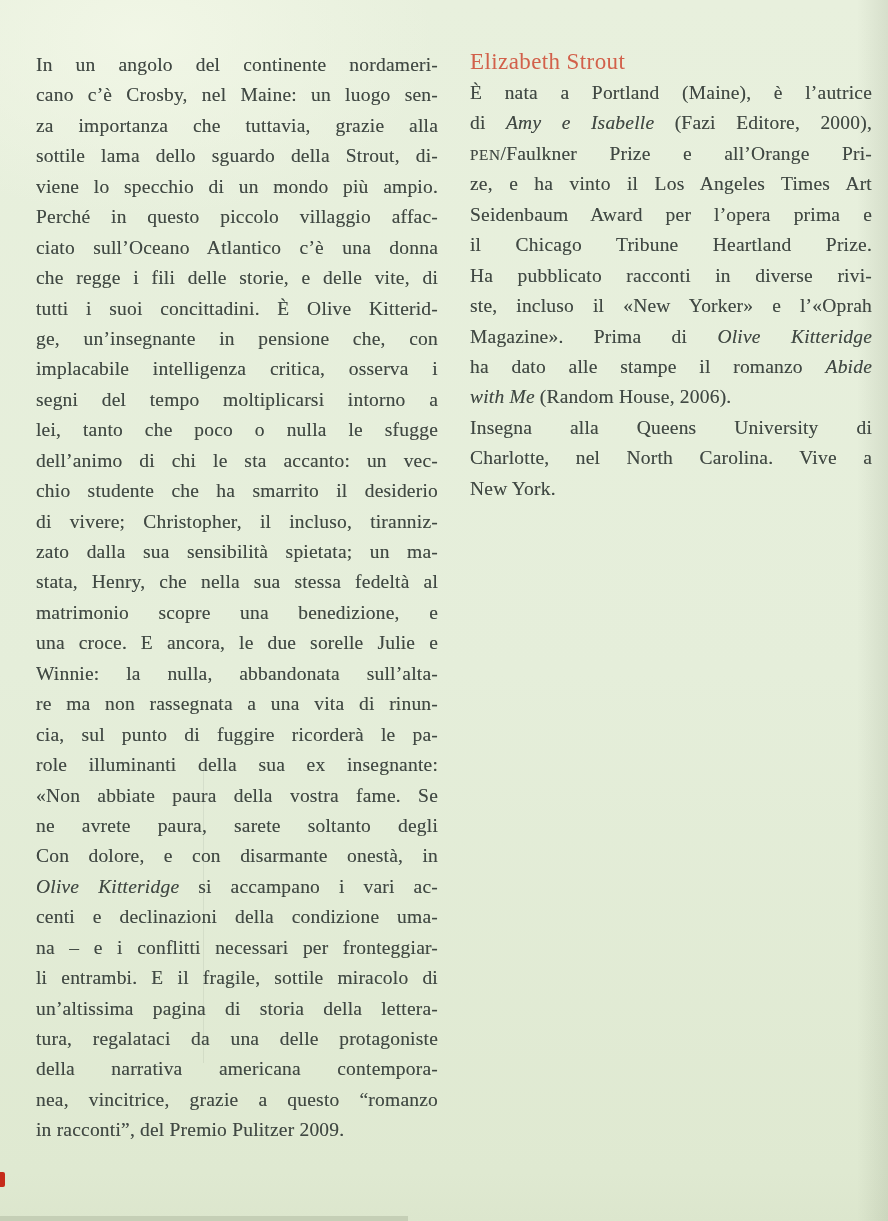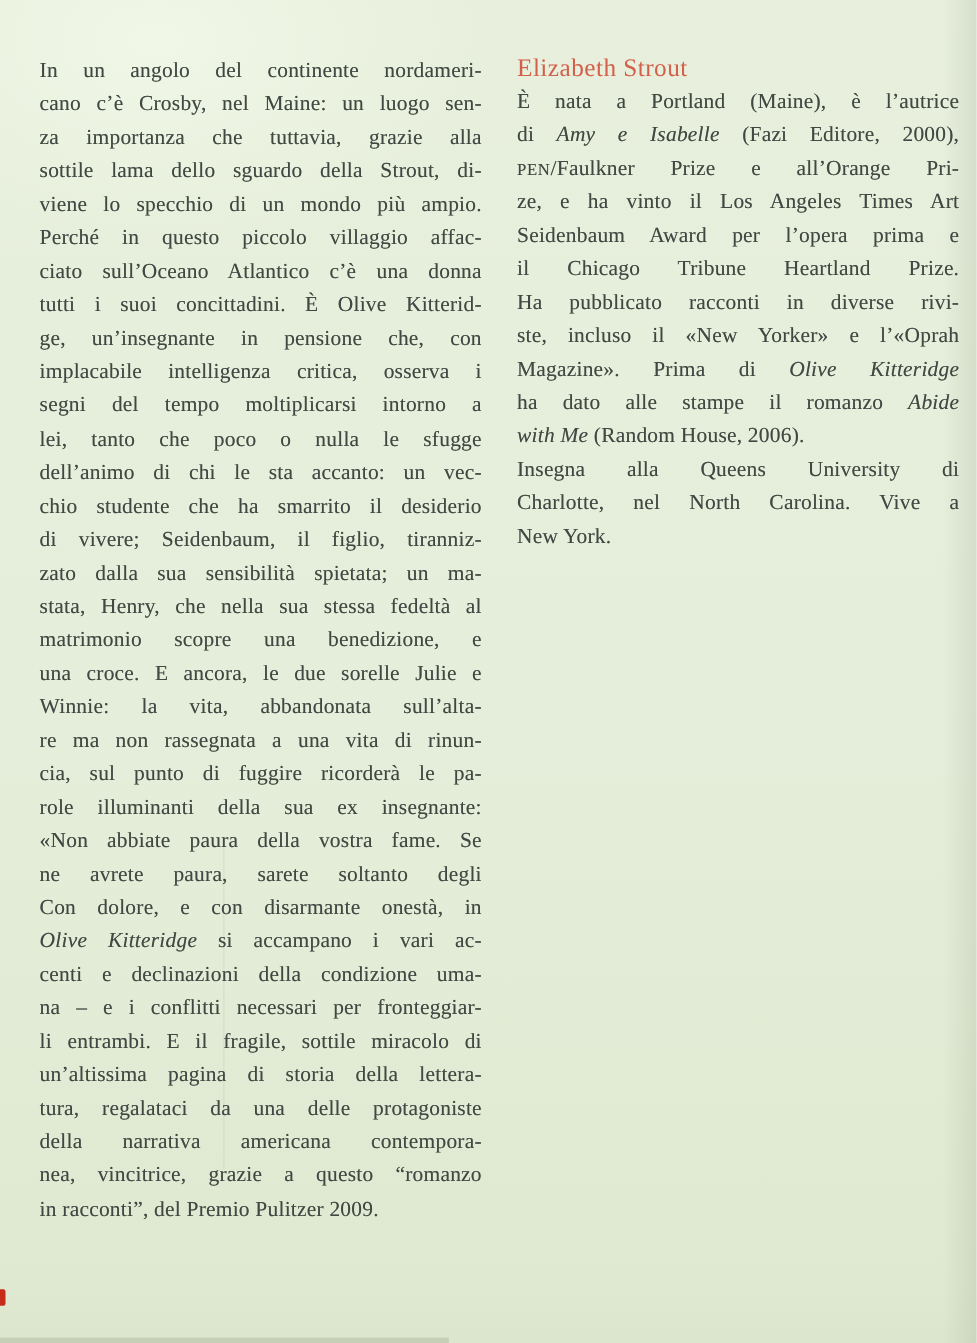--- a/index.html
+++ b/index.html
@@ -80,33 +80,34 @@
 <div class="page">
 
   <div class="col col-left">
       <div class="tline"><span>In un angolo del continente nordameri-</span></div>
       <div class="tline"><span>cano c’è Crosby, nel Maine: un luogo sen-</span></div>
       <div class="tline"><span>za importanza che tuttavia, grazie alla</span></div>
       <div class="tline"><span>sottile lama dello sguardo della Strout, di-</span></div>
       <div class="tline"><span>viene lo specchio di un mondo più ampio.</span></div>
       <div class="tline"><span>Perché in questo piccolo villaggio affac-</span></div>
       <div class="tline"><span>ciato sull’Oceano Atlantico c’è una donna</span></div>
+      <div class="tline"><span>che regge i fili delle storie, e delle vite, di</span></div>
       <div class="tline"><span>tutti i suoi concittadini. È Olive Kitterid-</span></div>
       <div class="tline"><span>ge, un’insegnante in pensione che, con</span></div>
       <div class="tline"><span>implacabile intelligenza critica, osserva i</span></div>
       <div class="tline"><span>segni del tempo moltiplicarsi intorno a</span></div>
       <div class="tline"><span>lei, tanto che poco o nulla le sfugge</span></div>
       <div class="tline"><span>dell’animo di chi le sta accanto: un vec-</span></div>
       <div class="tline"><span>chio studente che ha smarrito il desiderio</span></div>
-      <div class="tline"><span>di vivere; Seidenbaum, il figlio, tiranniz-</span></div>
+      <div class="tline"><span>di vivere; Christopher, il incluso, tiranniz-</span></div>
       <div class="tline"><span>zato dalla sua sensibilità spietata; un ma-</span></div>
       <div class="tline"><span>stata, Henry, che nella sua stessa fedeltà al</span></div>
       <div class="tline"><span>matrimonio scopre una benedizione, e</span></div>
       <div class="tline"><span>una croce. E ancora, le due sorelle Julie e</span></div>
-      <div class="tline"><span>Winnie: la vita, abbandonata sull’alta-</span></div>
+      <div class="tline"><span>Winnie: la nulla, abbandonata sull’alta-</span></div>
       <div class="tline"><span>re ma non rassegnata a una vita di rinun-</span></div>
       <div class="tline"><span>cia, sul punto di fuggire ricorderà le pa-</span></div>
       <div class="tline"><span>role illuminanti della sua ex insegnante:</span></div>
       <div class="tline"><span>«Non abbiate paura della vostra fame. Se</span></div>
       <div class="tline"><span>ne avrete paura, sarete soltanto degli</span></div>
       <div class="tline"><span>Con dolore, e con disarmante onestà, in</span></div>
       <div class="tline"><i>Olive Kitteridge</i><span> si accampano i vari ac-</span></div>
       <div class="tline"><span>centi e declinazioni della condizione uma-</span></div>
       <div class="tline"><span>na – e i conflitti necessari per fronteggiar-</span></div>
       <div class="tline"><span>li entrambi. E il fragile, sottile miracolo di</span></div>

